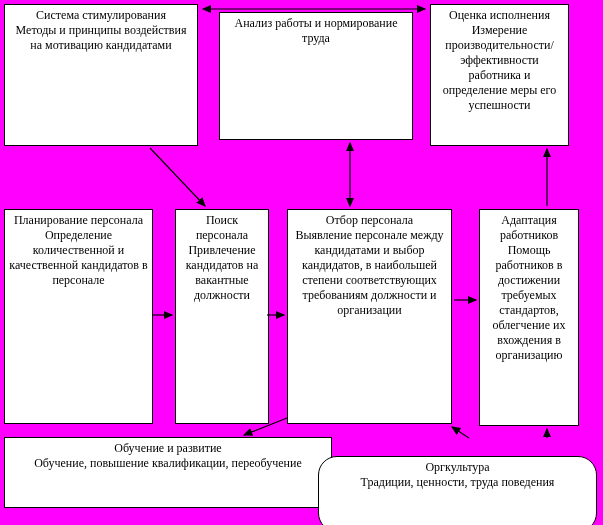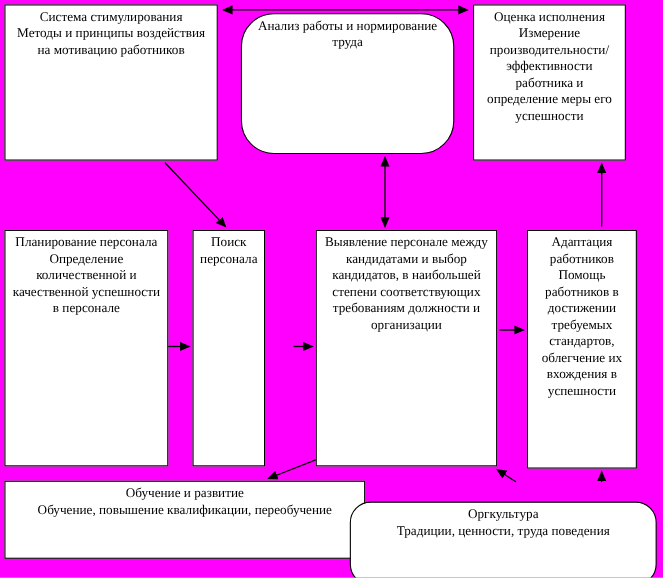--- a/index.html
+++ b/index.html
@@ -36,64 +36,66 @@
     width:603px;height:525px;
     pointer-events:none;
   }
   #arrows line{
     stroke:var(--line);
     stroke-width:1.2;
   }
   marker path{fill:var(--line);}
   
   #b-stimulation{left:4px;top:4px;width:194px;height:142px;}
-  #b-analysis{left:219px;top:12px;width:194px;height:128px;border-radius:30px;}
+  #b-analysis{left:219px;top:12px;width:194px;height:128px;}
   #b-evaluation{left:430px;top:4px;width:139px;height:142px;}
   #b-planning{left:4px;top:209px;width:149px;height:215px;}
-  #b-search{left:175px;top:209px;width:66px;height:215px;}
+  #b-search{left:175px;top:209px;width:94px;height:215px;}
   #b-selection{left:287px;top:209px;width:165px;height:215px;}
   #b-adaptation{left:479px;top:209px;width:100px;height:217px;}
   #b-training{left:4px;top:437px;width:328px;height:71px;}
   #b-culture{left:318px;top:456px;width:279px;height:76px;border-radius:19px;}
 </style>
 </head>
 <body>
 
 <div id="canvas">
 
   <div class="box" id="b-stimulation">
     <div class="t">Система стимулирования</div>
-    <div class="b">Методы и принципы воздействия на мотивацию работников</div>
+    <div class="b">Методы и принципы воздействия на мотивацию кандидатами</div>
   </div>
 
   <div class="box" id="b-analysis">
     <div class="t">Анализ работы и нормирование труда</div>
   </div>
 
   <div class="box" id="b-evaluation">
     <div class="t">Оценка исполнения</div>
     <div class="b">Измерение производительности/ эффективности работника и определение меры его успешности</div>
   </div>
 
   <div class="box" id="b-planning">
     <div class="t">Планирование персонала</div>
-    <div class="b">Определение количественной и качественной успешности в персонале</div>
+    <div class="b">Определение количественной и качественной кандидатов в персонале</div>
   </div>
 
   <div class="box" id="b-search">
     <div class="t">Поиск персонала</div>
+    <div class="b">Привлечение кандидатов на вакантные должности</div>
   </div>
 
   <div class="box" id="b-selection">
+    <div class="t">Отбор персонала</div>
     <div class="b">Выявление персонале между кандидатами и выбор кандидатов, в наибольшей степени соответствующих требованиям должности и организации</div>
   </div>
 
   <div class="box" id="b-adaptation">
     <div class="t">Адаптация работников</div>
-    <div class="b">Помощь работников в достижении требуемых стандартов, облегчение их вхождения в успешности</div>
+    <div class="b">Помощь работников в достижении требуемых стандартов, облегчение их вхождения в организацию</div>
   </div>
 
   <div class="box" id="b-training">
     <div class="t">Обучение и развитие</div>
     <div class="b">Обучение, повышение квалификации, переобучение</div>
   </div>
 
   <div class="box" id="b-culture">
     <div class="t">Оргкультура</div>
     <div class="b">Традиции, ценности, труда поведения</div>

